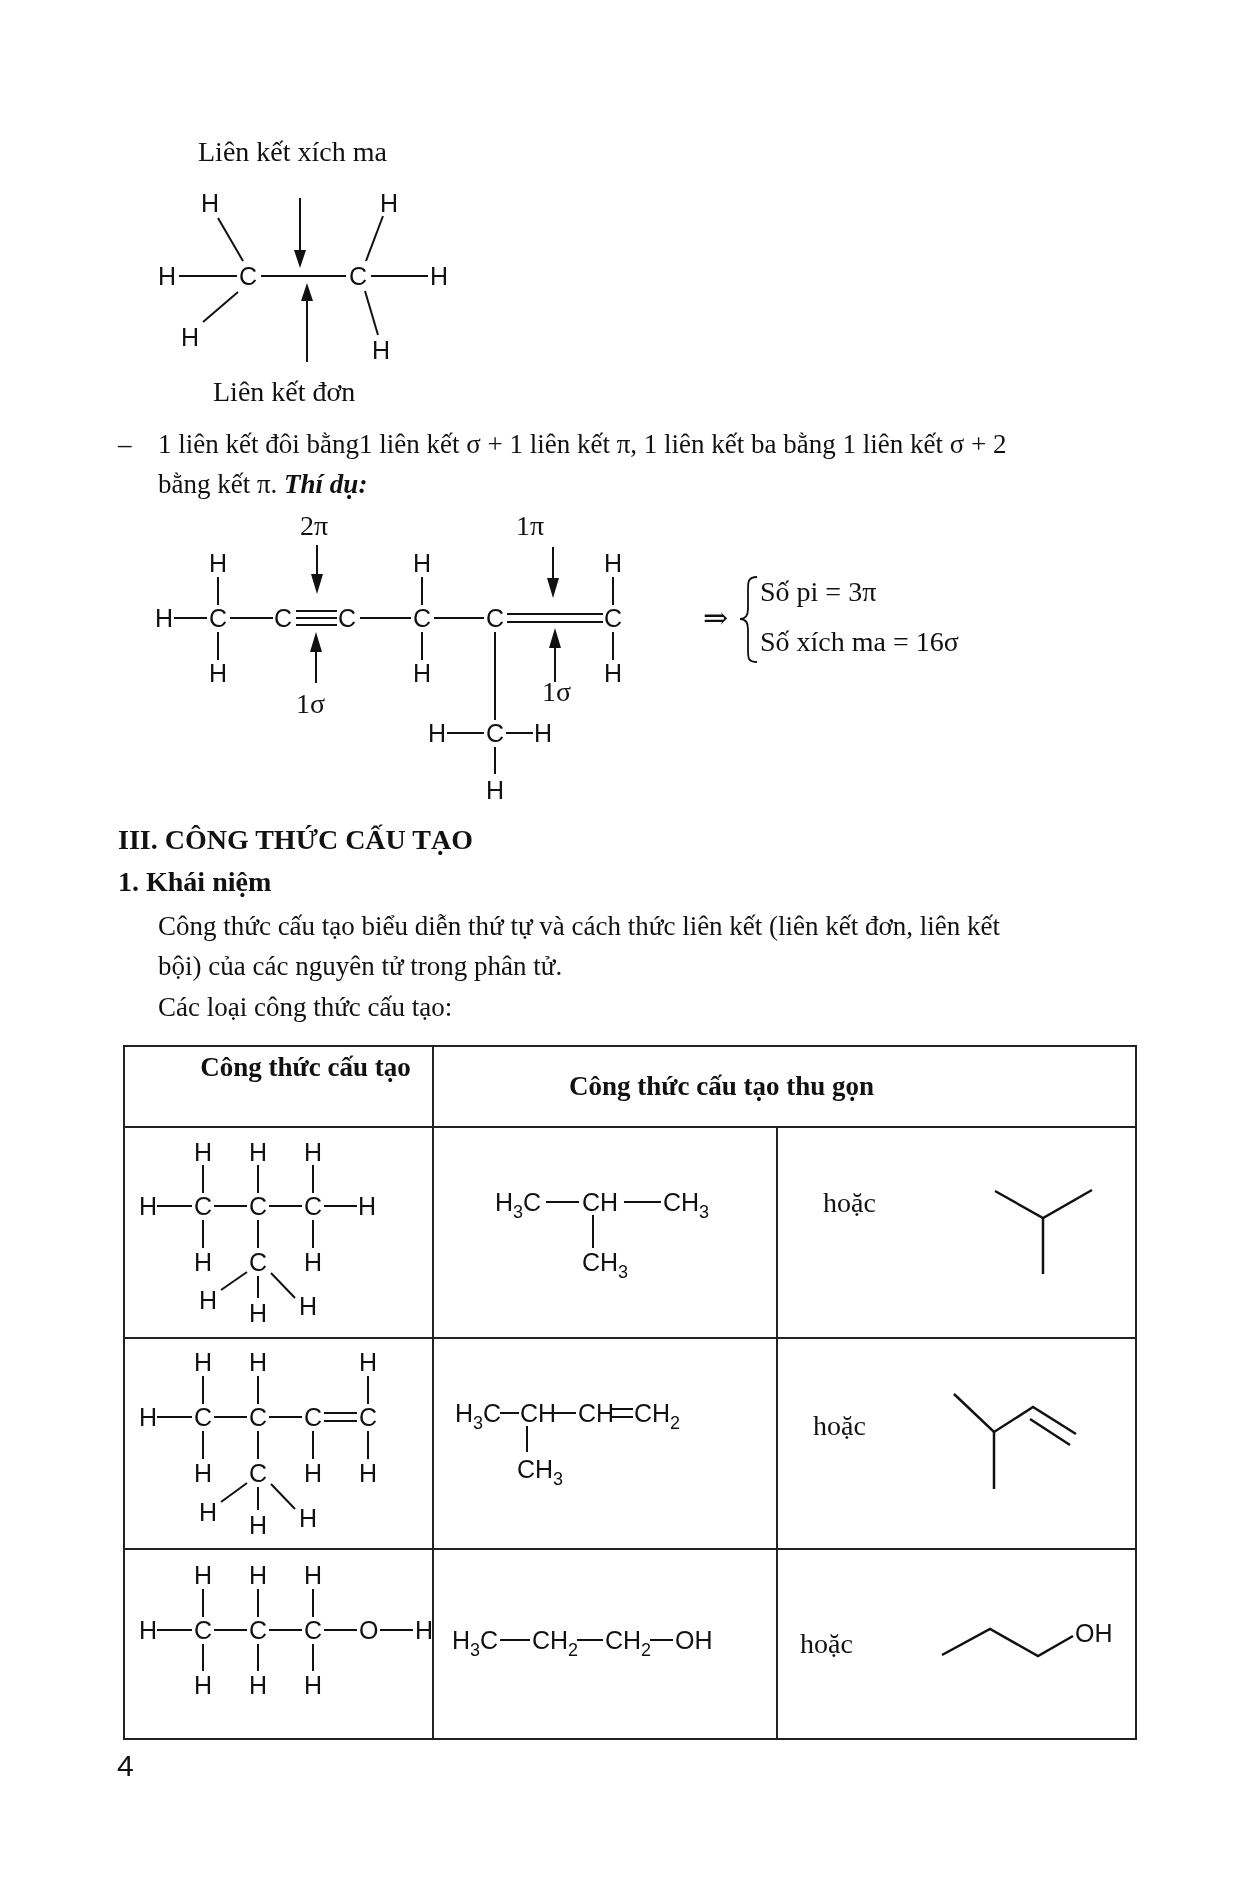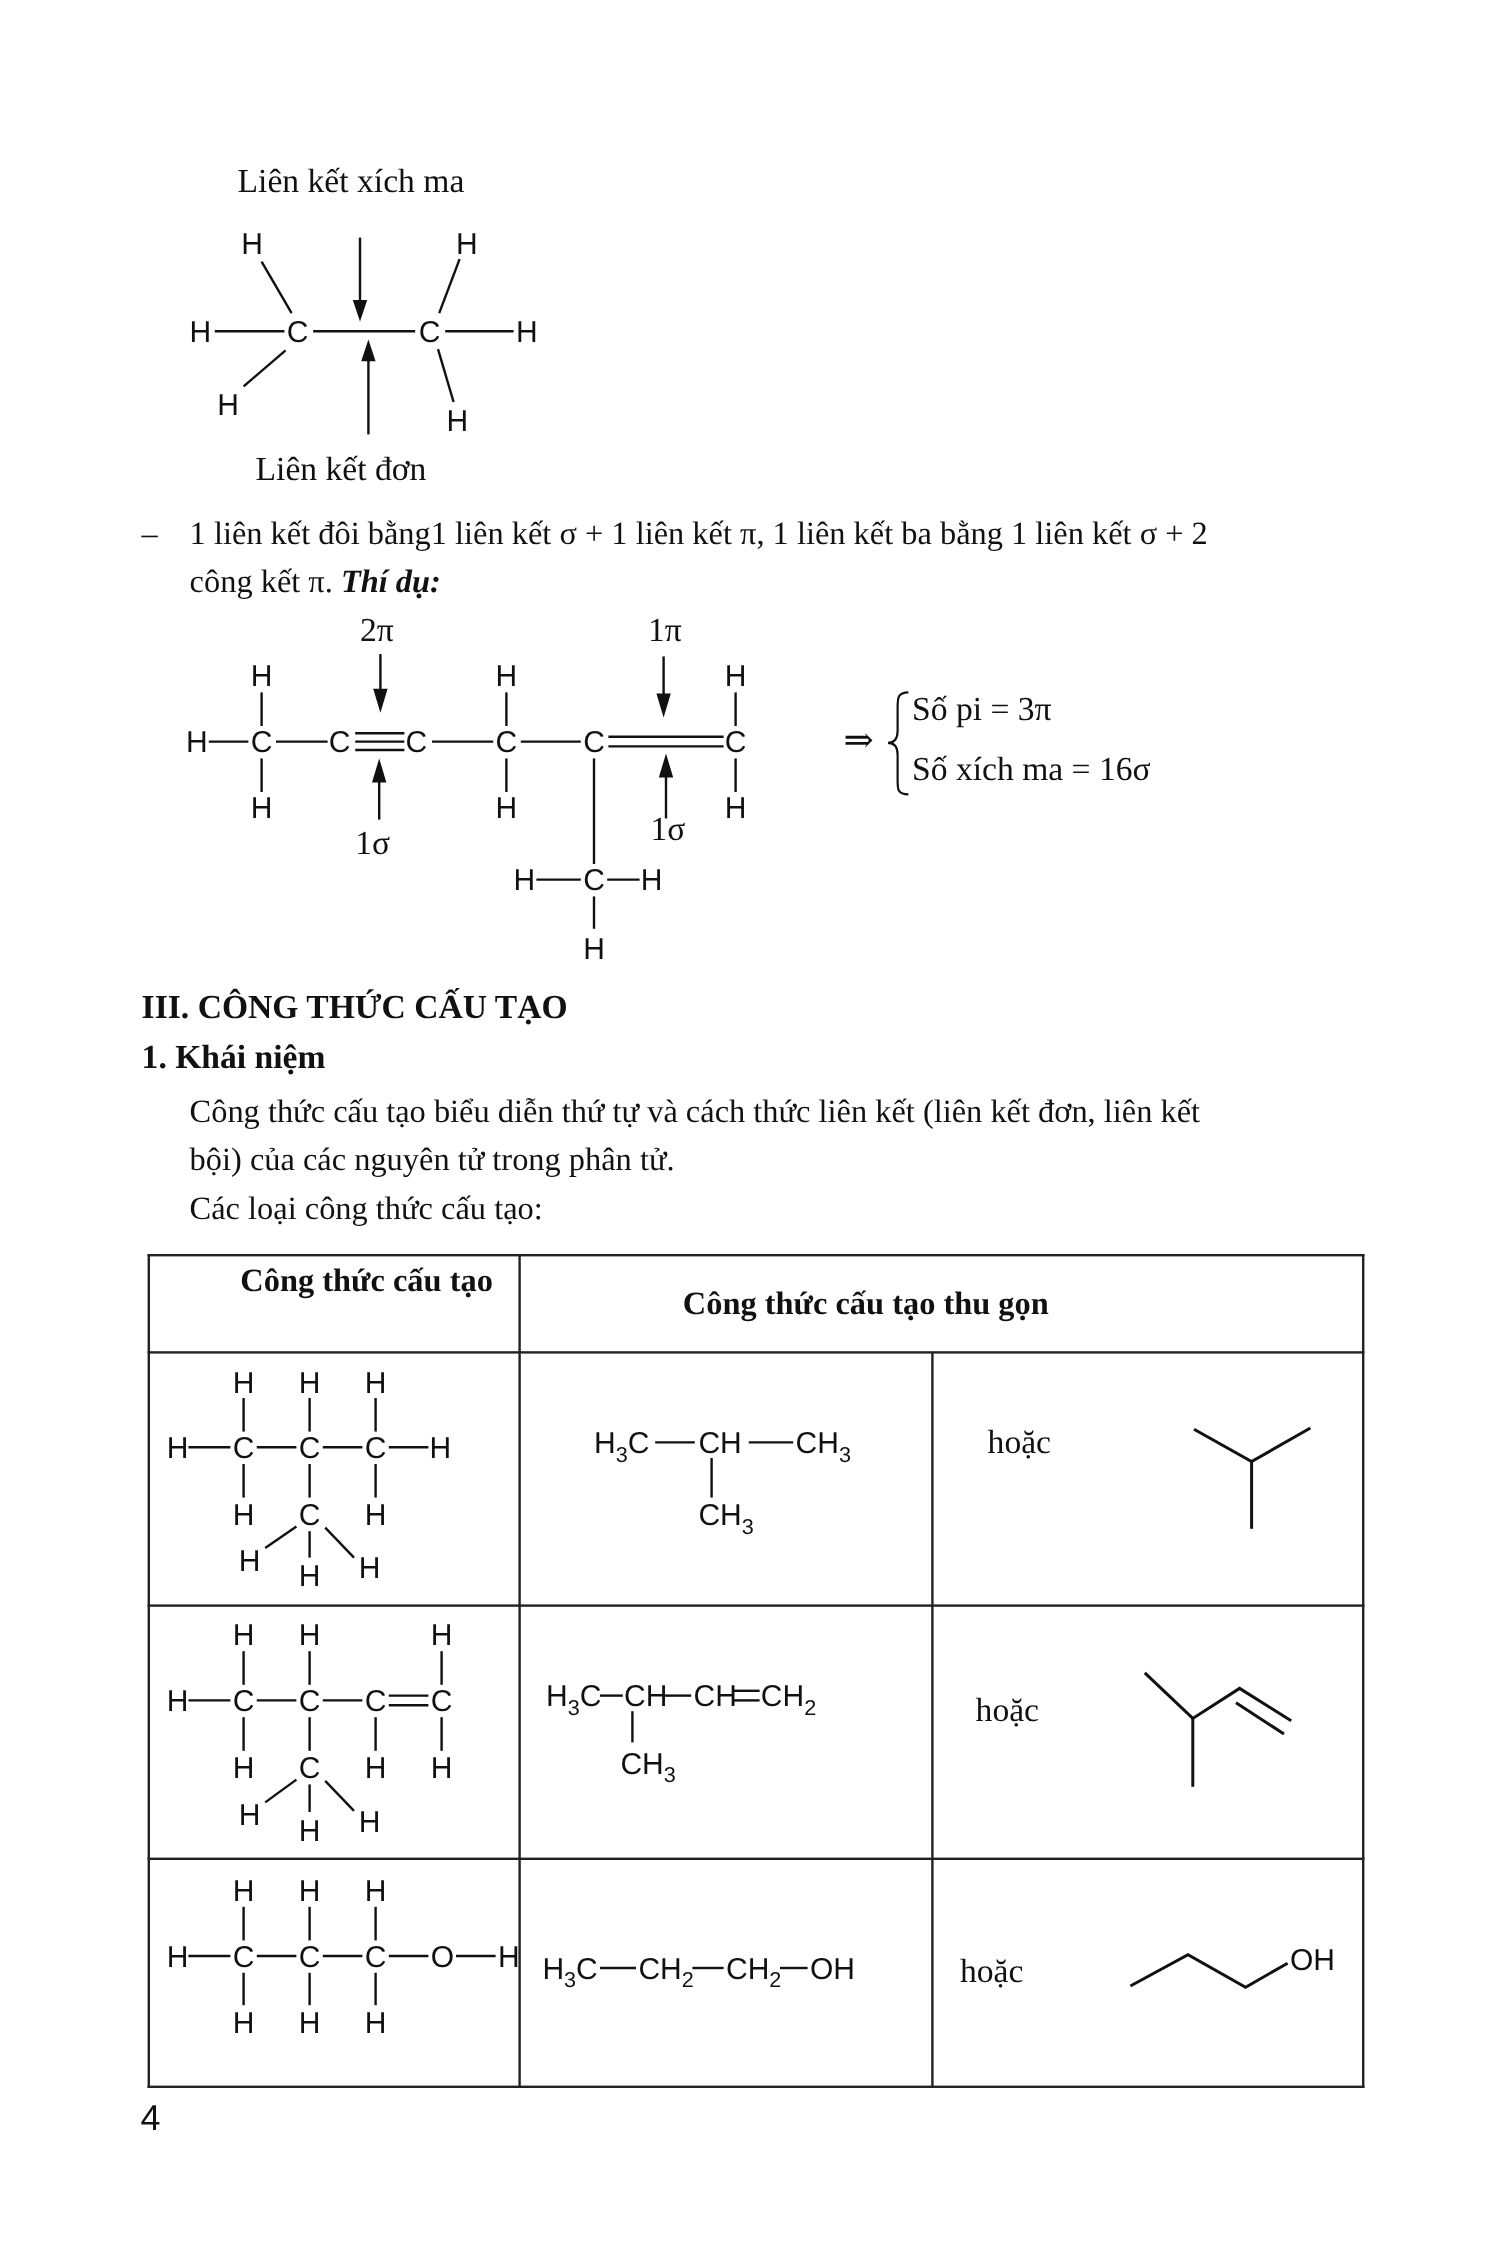--- a/index.html
+++ b/index.html
@@ -46,25 +46,25 @@
   <g>
     <line x1="307" y1="296" x2="307" y2="362"></line>
     <polygon points="301,301 313,301 307,283" fill="#111"></polygon>
   </g>
 </svg>
 <div class="abs serif" style="left:213px; top:376px; font-size:28px;">Liên kết đơn</div>
 
 <div class="abs serif body-text" style="left:118px; top:424px;">–</div>
 <div class="abs serif body-text" style="left:158px; top:424px; width:990px;">1 liên kết đôi bằng1 liên kết σ + 1 liên kết π, 1 liên kết ba bằng 1 liên kết σ + 2</div>
 <div class="abs serif body-text" style="left:158px; top:464px;">
-  <span>công kết π. </span><span class="bold italic">Thí dụ:</span>
+  <span>bằng kết π. </span><span class="bold italic">Thí dụ:</span>
 </div>
 
 <div class="abs serif" style="left:300px; top:510px; font-size:28px;">2π</div>
-<div class="abs serif" style="left:540px; top:510px; font-size:28px;">1π</div>
+<div class="abs serif" style="left:516px; top:510px; font-size:28px;">1π</div>
 <div class="abs serif" style="left:296px; top:688px; font-size:28px;">1σ</div>
 <div class="abs serif" style="left:542px; top:676px; font-size:28px;">1σ</div>
 <svg width="1260" height="1880">
   <g>
 
     <text class="atom" x="155" y="627">H</text>
     <line x1="174" y1="618" x2="207" y2="618"></line>
     <text class="atom" x="209" y="627">C</text>
     <text class="atom" x="209" y="572">H</text>
     <line x1="218" y1="577" x2="218" y2="605"></line>

